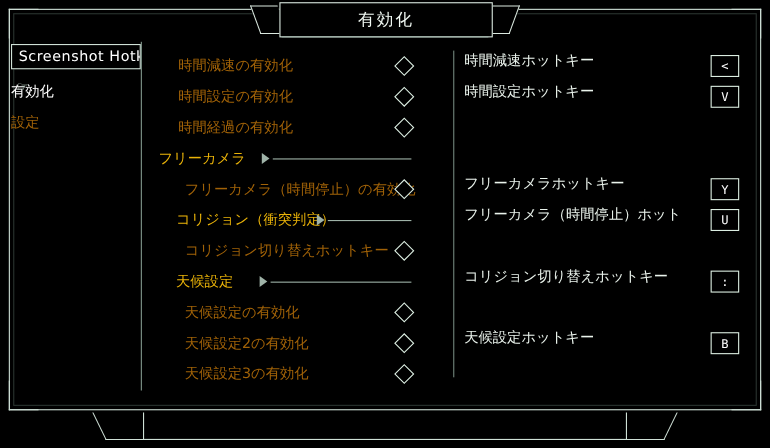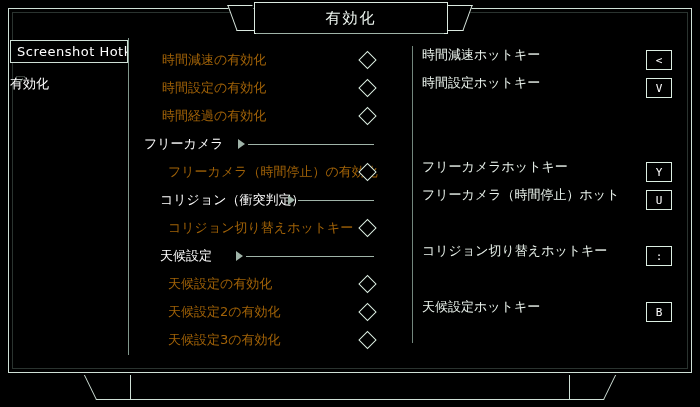--- a/index.html
+++ b/index.html
@@ -126,21 +126,21 @@
   .row.indent2 .label{padding-left:28px;}
 
   .diamond{
     position:absolute;right:34px;top:50%;transform:translateY(-50%) rotate(45deg);
     width:11px;height:11px;border:1px solid #dceee2;background:#000;
   }
 
   
   .section{
     position:relative;height:28px;display:flex;align-items:center;
-    font-size:13px;color:#ffffff;
+    font-size:13px;color:#eab308;
   }
   .section .label{padding-left:4px;}
   .section .rule{
     position:absolute;right:10px;height:1px;background:#9fb3a8;top:50%;
   }
   .section .arrow{
     position:absolute;top:50%;transform:translateY(-50%);
     width:0;height:0;border-top:5px solid transparent;border-bottom:5px solid transparent;
     border-left:7px solid #9fb3a8;
   }
@@ -179,20 +179,23 @@
     <div class="title-underline"></div>
   </div>
 
   <div class="sidebar">
     <div class="sidebar-head">Screenshot Hotk</div>
     <div class="sidebar-sub">
       <div class="row active">
         <span class="cursor">☞</span>
         <span>有効化</span>
       </div>
+      <div class="row">
+        <span>設定</span>
+      </div>
     </div>
   </div>
   <div class="sb-divider"></div>
 
   <div class="panel">
     <div class="col-divider"></div>
 
     <div class="col-left">
 
       <div class="row indent">

